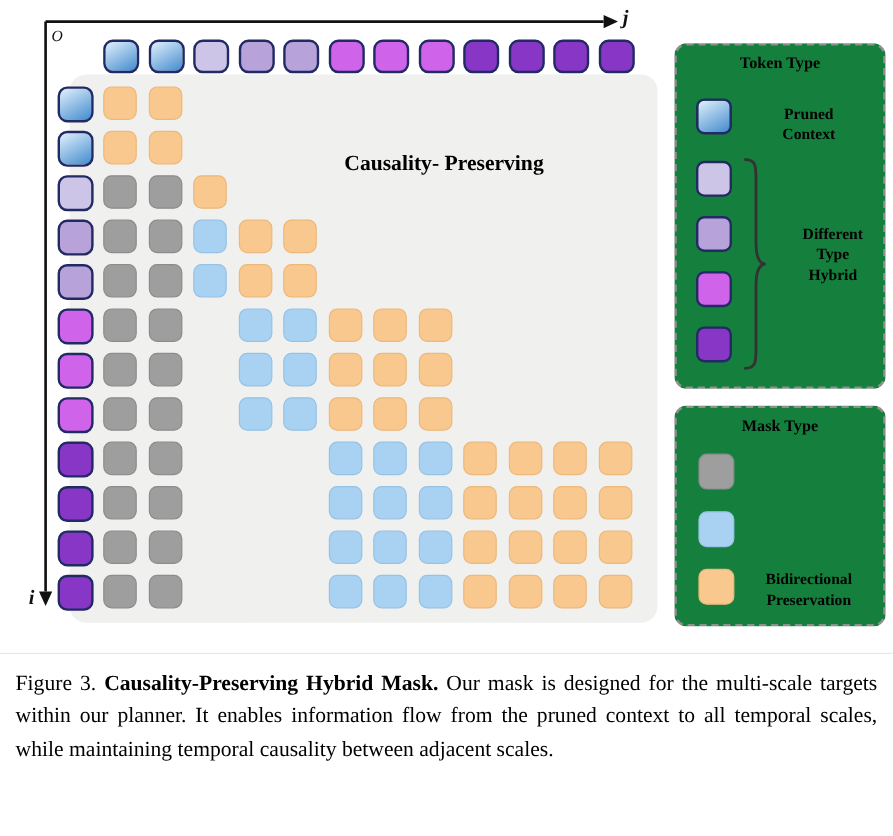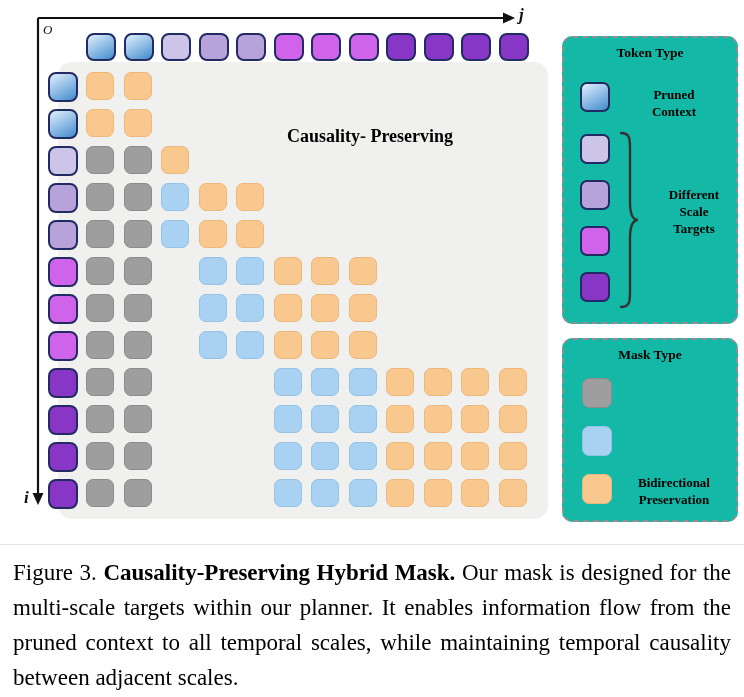--- a/index.html
+++ b/index.html
@@ -21,36 +21,36 @@
   .left-tokens .token { height:30px; }
 
   .grid { position:absolute; left:86px; top:72px; width:462px; height:444px; }
   .cell { width:28px; height:28px; border:1.5px solid transparent; border-radius:7px; }
   .grid .cell { position:absolute; }
 
   .mask-title { position:absolute; left:248px; top:124px; width:244px; text-align:center;
                 font-weight:bold; font-size:18px; line-height:1.35; color:#000; }
 
   
-  .legend { position:absolute; border:2px dashed #8f8f8f; border-radius:10px; background:#14b8a6; }
+  .legend { position:absolute; border:2px dashed #8f8f8f; border-radius:10px; background:#15803d; }
   .legend-token { left:562px; top:36px;  width:176px; height:288px; }
   .legend-mask  { left:562px; top:338px; width:176px; height:184px; }
   .legend-title { position:absolute; top:7px; left:0; right:0; text-align:center;
                   font-weight:bold; font-size:13.5px; }
   .swatch { position:absolute; width:30px; height:30px; border-radius:7px; }
   .swatch.token { height:30px; }
   .swatch.cell  { position:absolute; }
   .lg-label { position:absolute; text-align:center; font-weight:bold; font-size:13px; line-height:1.32; }
   .lg-label span { display:block; }
   .brace-svg { position:absolute; left:52px; top:92px; }
 
   
   .separator { position:absolute; left:0; top:544px; width:744px; height:1px; background:#e6e6e6; }
   .caption { position:absolute; left:13px; top:556px; width:718px;
-             font-size:23px; line-height:1.52; text-align:justify; color:#000; }
+             font-size:18px; line-height:1.52; text-align:justify; color:#000; }
   .caption .bold { font-weight:bold; }
 </style>
 <style>.token.ctx{background:linear-gradient(150deg,#d9ebfa 5%,#4a90d0 95%);}.token.s1{background:#cdc5e7;}.token.s2{background:#b7a2da;}.token.s3{background:#cf63ea;}.token.s4{background:#8836c6;}.token{border-color:#222a63;}.cell.gray{background:#9e9e9e;border-color:#8c8c8c;}.cell.blue{background:#a9d2f2;border-color:#95c2e5;}.cell.orange{background:#f8c88f;border-color:#edb87a;}.panel{background:#f0f0ef;}</style></head>
 <body>
 
 <div class="page">
 
   <div class="figure-area">
 
     <svg class="axes-svg" width="744" height="545">
@@ -189,22 +189,22 @@
       <div class="swatch token s2" style="left:16px; top:142px;"></div>
       <div class="swatch token s3" style="left:16px; top:188px;"></div>
       <div class="swatch token s4" style="left:16px; top:234px;"></div>
 
       <svg class="brace-svg" width="24" height="180" viewBox="0 0 24 180">
         <path d="M5 3 C14 3 14 9 14 19 L14 72 C14 84 17 90 22 90 C17 90 14 96 14 108 L14 161 C14 171 14 177 5 177" fill="none" stroke="#333" stroke-width="2.4" stroke-linecap="round"></path>
       </svg>
 
       <div class="lg-label" style="left:92px; right:4px; top:148px;">
         <span>Different</span>
-        <span>Scale</span>
-        <span>Targets</span>
+        <span>Type</span>
+        <span>Hybrid</span>
       </div>
     </div>
 
     <div class="legend legend-mask">
       <div class="legend-title">Mask Type</div>
 
       <div class="swatch cell gray" style="left:18px; top:38px;"></div>
 
       <div class="swatch cell blue" style="left:18px; top:86px;"></div>
 

